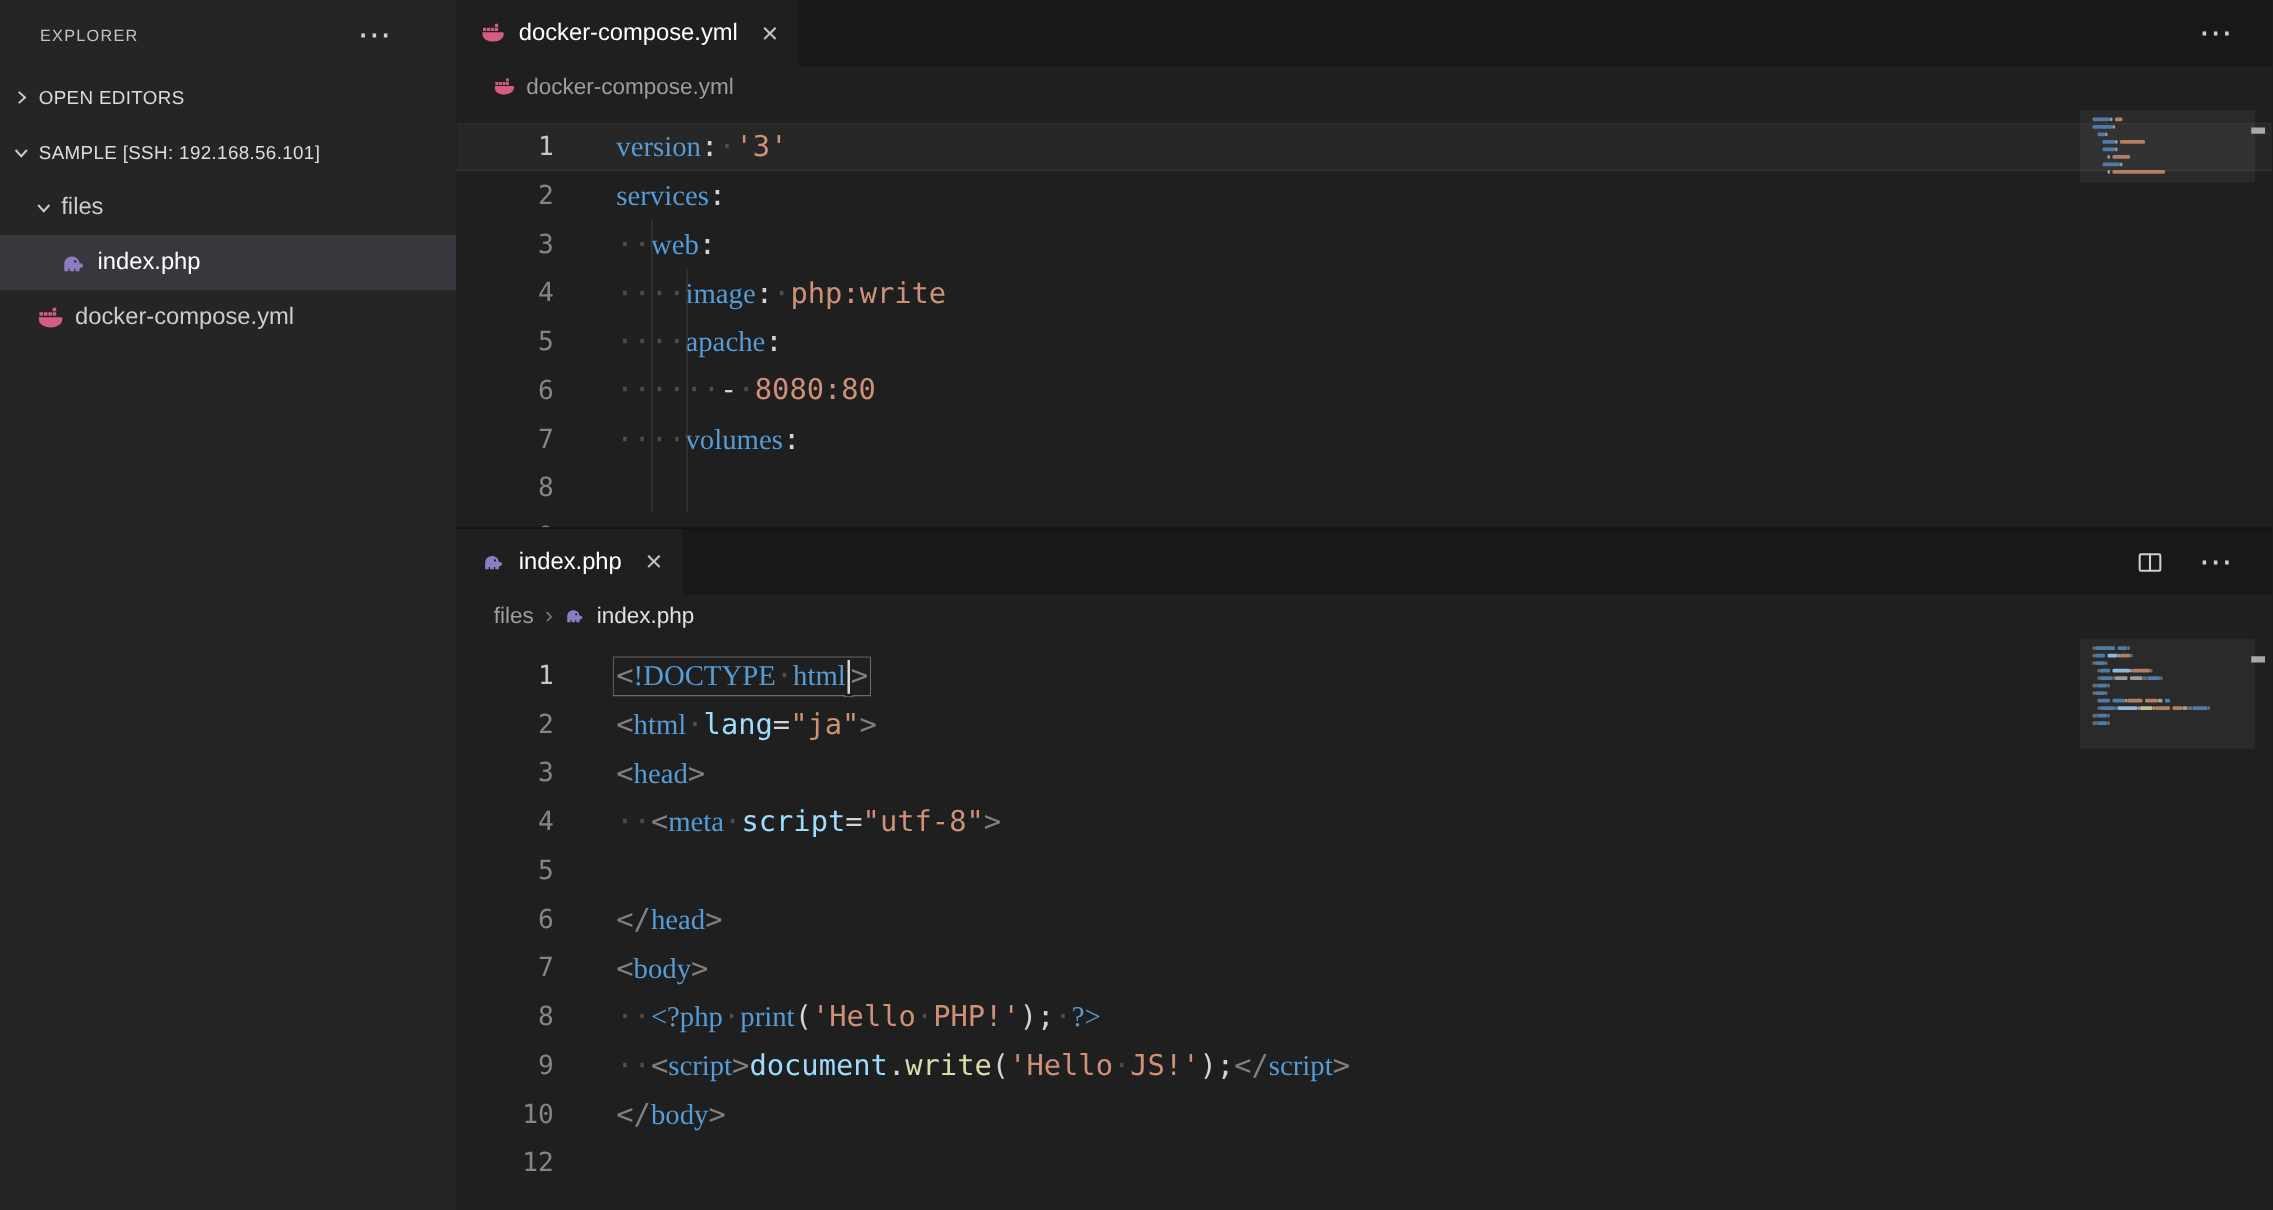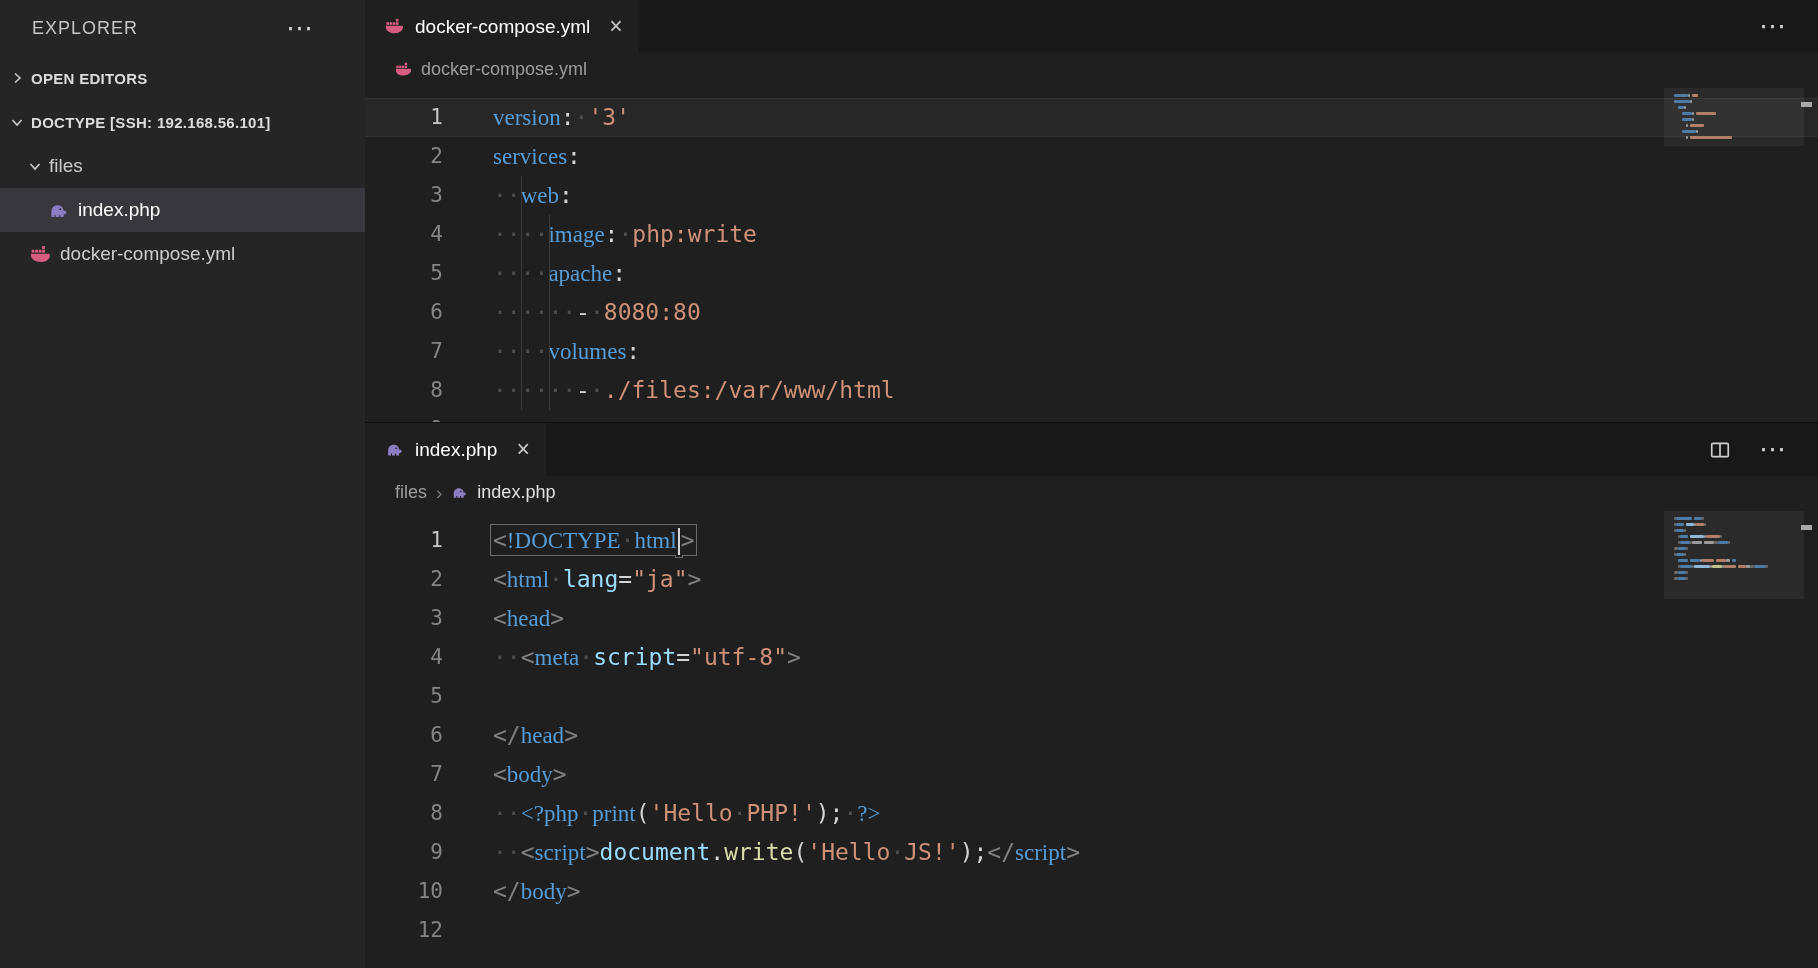--- a/index.html
+++ b/index.html
@@ -3,24 +3,24 @@
 <meta charset="utf-8">
 <style>
   *{margin:0;padding:0;box-sizing:border-box;}
   html,body{width:1818px;height:968px;overflow:hidden;}
   body{background:#1f1f1f;font-family:"Liberation Sans",sans-serif;color:#cccccc;}
   .app{display:flex;width:1818px;height:968px;}
 
   
   .sidebar{width:365px;flex:none;background:var(--c-sidebar-bg,#252526);overflow:hidden;}
   .sb-header{height:56px;display:flex;align-items:center;padding:0 52px 0 32px;}
-  .sb-title{font-size:18px;letter-spacing:1px;color:#c5c5c5;}
+  .sb-title{font-size:13px;letter-spacing:1px;color:#c5c5c5;}
   .icon-more{margin-left:auto;font-size:27px;color:#cfcfcf;cursor:pointer;line-height:1;}
   .sb-section{height:44px;display:flex;align-items:center;gap:5px;padding-left:8px;cursor:pointer;}
-  .sb-section .lbl{font-weight:bold;font-size:15px;color:#dcdcdc;letter-spacing:.3px;}
+  .sb-section .lbl{font-weight:normal;font-size:15px;color:#dcdcdc;letter-spacing:.3px;}
   .trow{height:44px;display:flex;align-items:center;gap:9px;font-size:19px;color:#cccccc;cursor:pointer;}
   .trow.folder{padding-left:26px;gap:5px;}
   .trow.php-row{padding-left:48px;}
   .trow.docker-row{padding-left:30px;}
   .trow.selected{background:var(--c-selection-bg,#37373d);color:#ffffff;}
   .chev{flex:none;}
 
   
   .main{flex:1;display:flex;flex-direction:column;min-width:0;}
   .egroup{position:relative;overflow:hidden;background:var(--c-editor-bg,#1f1f1f);}
@@ -81,21 +81,21 @@
       <svg class="chev" width="18" height="18" viewBox="0 0 18 18">
           <path d="M7 4.5 L12 9 L7 13.5" fill="none" stroke="#cccccc" stroke-width="1.6"></path>
         </svg>
       <span class="lbl">OPEN EDITORS</span>
     </div>
 
     <div class="sb-section">
       <svg class="chev" width="18" height="18" viewBox="0 0 18 18">
           <path d="M4.5 7 L9 12 L13.5 7" fill="none" stroke="#cccccc" stroke-width="1.6"></path>
         </svg>
-      <span class="lbl">DOCTYPE [SSH: 192.168.56.101]</span>
+      <span class="lbl">SAMPLE [SSH: 192.168.56.101]</span>
     </div>
 
     <div class="tree">
       <div class="trow folder">
         <svg class="chev" width="18" height="18" viewBox="0 0 18 18">
             <path d="M4.5 7 L9 12 L13.5 7" fill="none" stroke="#cccccc" stroke-width="1.6"></path>
           </svg>
         <span>files</span>
       </div>
       <div class="trow php-row selected">
@@ -160,21 +160,21 @@
         <div class="guide g1"></div>
         <div class="guide g2"></div>
         <div class="lines">
             <div class="crow hl"><span class="num">1</span><span class="ctext"><span class="tk-k">version</span><span class="tk-t">:</span><span class="tk-w">·</span><span class="tk-s">'3'</span></span></div>
             <div class="crow"><span class="num">2</span><span class="ctext"><span class="tk-k">services</span><span class="tk-t">:</span></span></div>
             <div class="crow"><span class="num">3</span><span class="ctext"><span class="tk-w">··</span><span class="tk-k">web</span><span class="tk-t">:</span></span></div>
             <div class="crow"><span class="num">4</span><span class="ctext"><span class="tk-w">····</span><span class="tk-k">image</span><span class="tk-t">:</span><span class="tk-w">·</span><span class="tk-s">php:write</span></span></div>
             <div class="crow"><span class="num">5</span><span class="ctext"><span class="tk-w">····</span><span class="tk-k">apache</span><span class="tk-t">:</span></span></div>
             <div class="crow"><span class="num">6</span><span class="ctext"><span class="tk-w">······</span><span class="tk-t">-</span><span class="tk-w">·</span><span class="tk-s">8080:80</span></span></div>
             <div class="crow"><span class="num">7</span><span class="ctext"><span class="tk-w">····</span><span class="tk-k">volumes</span><span class="tk-t">:</span></span></div>
-            <div class="crow"><span class="num">8</span><span class="ctext"><span class="tk-w">······</span><span class="tk-t">-</span><span class="tk-w">·</span><span class="tk-s">./files:/var/www/html</span></span></div>
+            <div class="crow"><span class="num">8</span></div>
             <div class="crow"><span class="num">9</span><span class="ctext"></span></div>
           </div>
         <div class="minimap">
             <div class="mslider"></div>
             <div class="mrow">
               <span class="mseg mk" style="width: 14px;"></span>
               <span class="mseg mt" style="width: 2px;"></span>
               <span class="mseg mw" style="width: 2px;"></span>
               <span class="mseg ms" style="width: 6px;"></span>
             </div>

